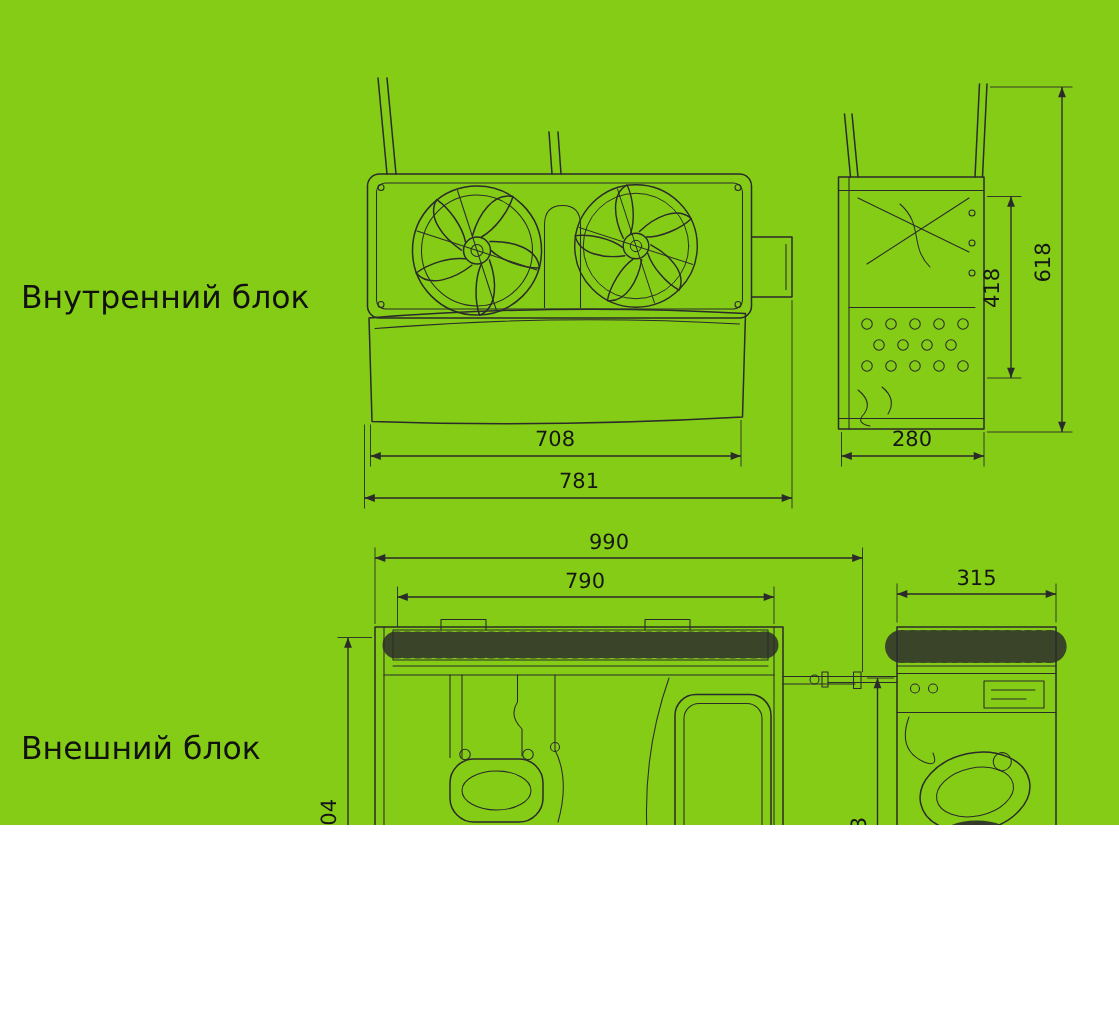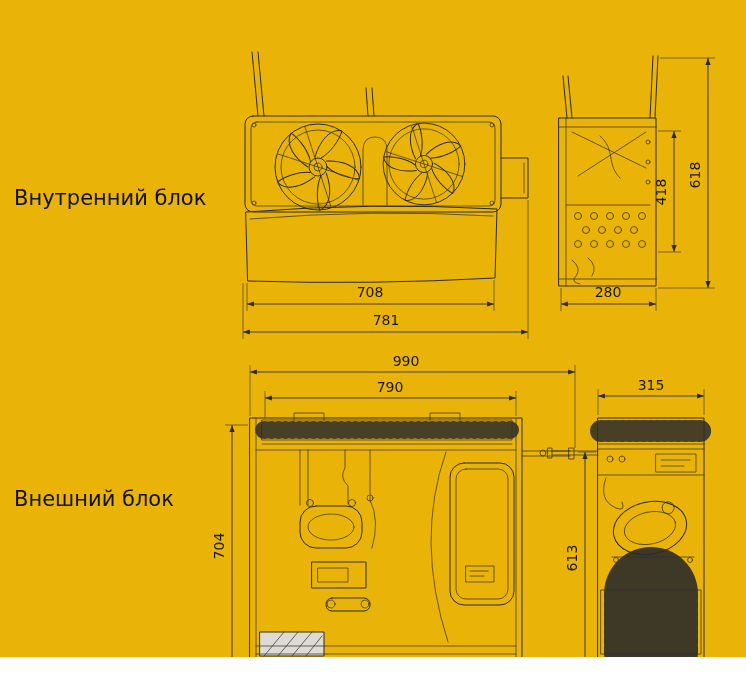--- a/index.html
+++ b/index.html
@@ -1,19 +1,19 @@
 <!DOCTYPE html>
 <html><head>
 <meta charset="utf-8">
 <style>
   html, body { margin: 0; padding: 0; background: #ffffff; }
   .canvas {
     position: relative;
-    width: 746px; height: 657px;
-    background: #eab308;
+    width: 746px; height: 550px;
+    background: #84cc16;
     overflow: hidden;
     font-family: "DejaVu Sans", sans-serif;
   }
   svg { display: block; }
   .ln   { stroke: #2b2b2b; fill: none; stroke-width: 1; stroke-linecap: round; stroke-linejoin: round; }
   .thin { stroke: #2b2b2b; fill: none; stroke-width: 0.7; }
   .dim  { stroke: #2b2b2b; fill: none; stroke-width: 0.9; }
   .ext  { stroke: #2b2b2b; fill: none; stroke-width: 0.6; }
   .fins { stroke: #2b2b2b; fill: none; }
   text  { fill: #161616; stroke: none; }

